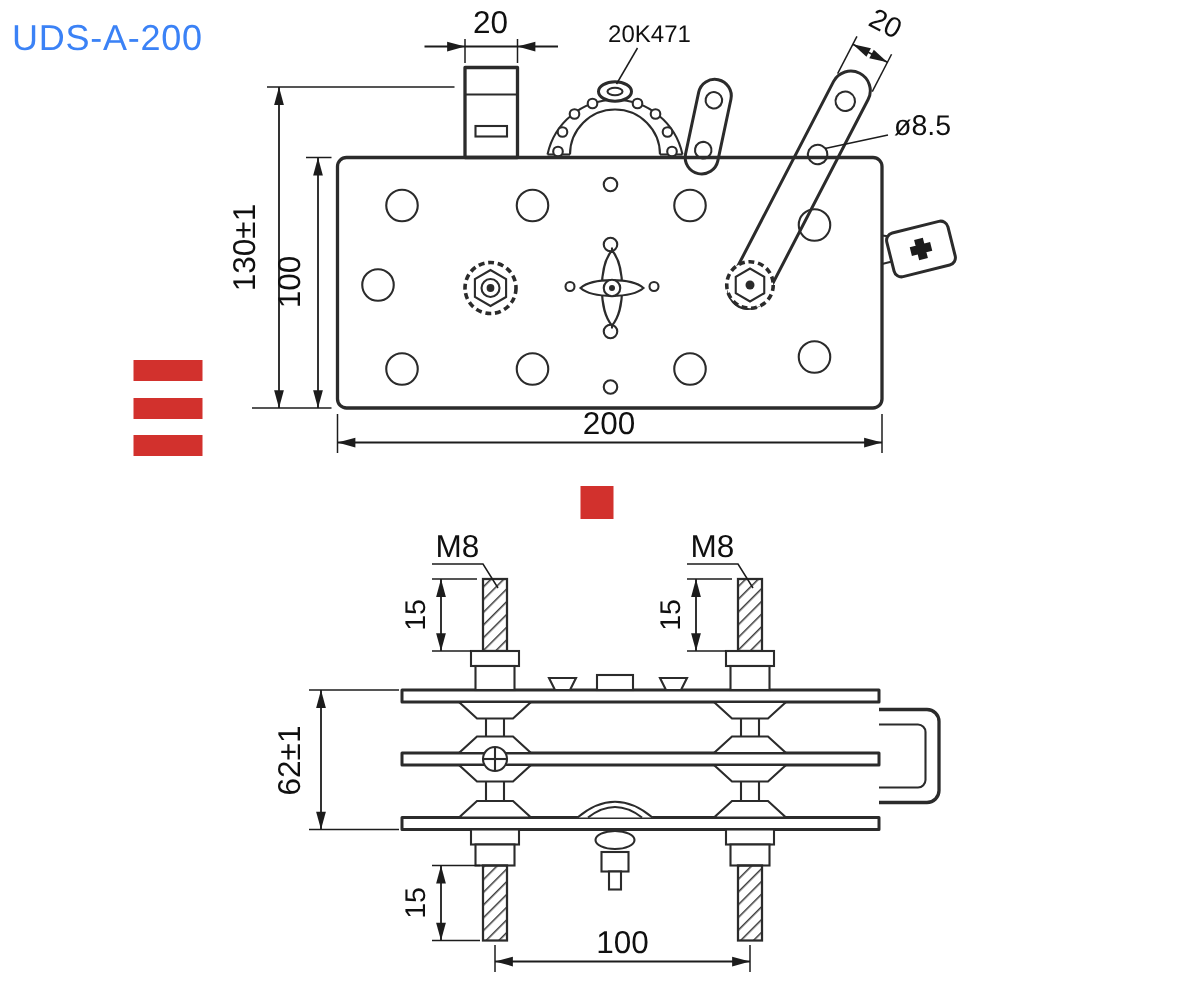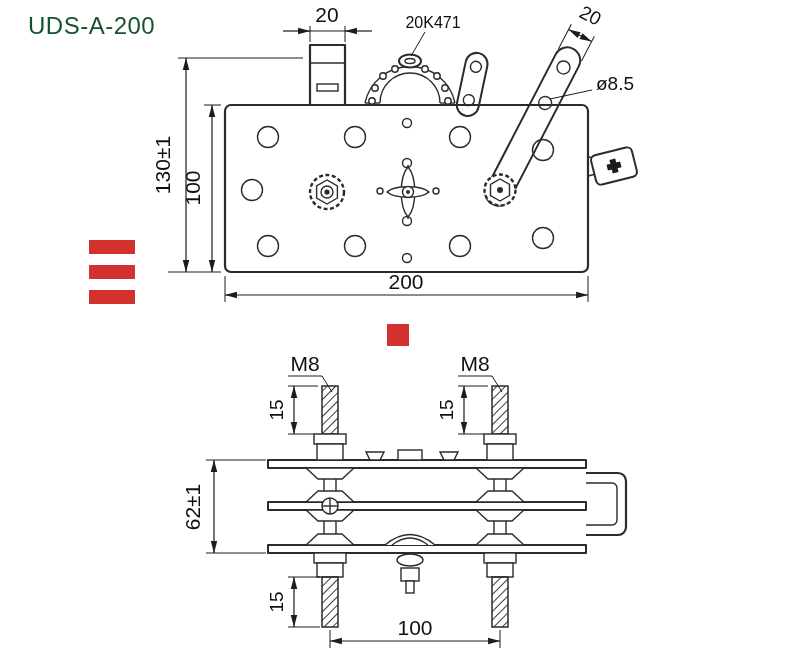--- a/index.html
+++ b/index.html
@@ -1,18 +1,18 @@
 <!DOCTYPE html>
 <html><head>
 <meta charset="utf-8">
 <style>
   html,body{margin:0;padding:0}
   body{width:800px;height:655px;position:relative;background:#ffffff;
        font-family:"Liberation Sans",sans-serif;overflow:hidden}
-  .title{position:absolute;left:28px;top:12px;font-size:24px;color:#14532d;
+  .title{position:absolute;left:8px;top:12px;font-size:24px;color:#3b82f6;
          letter-spacing:.5px;z-index:2}
   .watermark{position:absolute;left:95px;top:240px;display:flex;align-items:center;
          font-size:100px;font-weight:800;letter-spacing:24px;color:#c9c9c9;
          z-index:0;line-height:1;user-select:none}
   .wm-e{width:46px;height:64px;margin:0 10px 0 -6px;
          background:repeating-linear-gradient(#d2312d 0 14px,rgba(0,0,0,0) 14px 25px)}
   .wm-sq{position:absolute;left:292px;top:84px;width:22px;height:22px;background:#d2312d}
   svg{position:absolute;left:0;top:0;z-index:1}
   .o{fill:none;stroke:#2b2b2b;stroke-width:2.2;stroke-linejoin:round}
   .t{fill:none;stroke:#2b2b2b;stroke-width:1.4}

